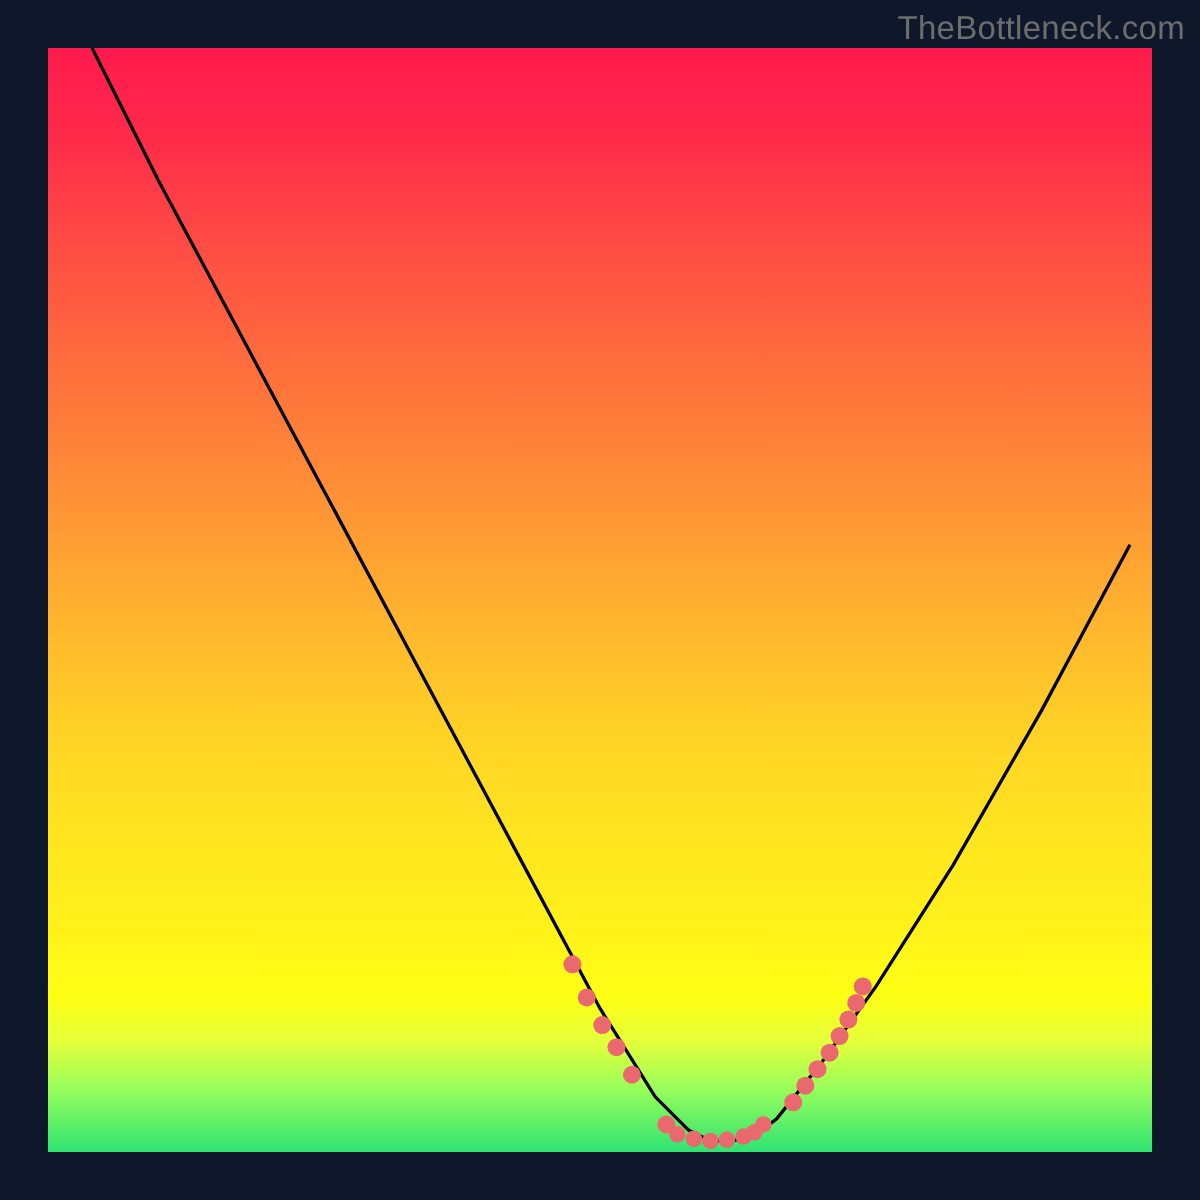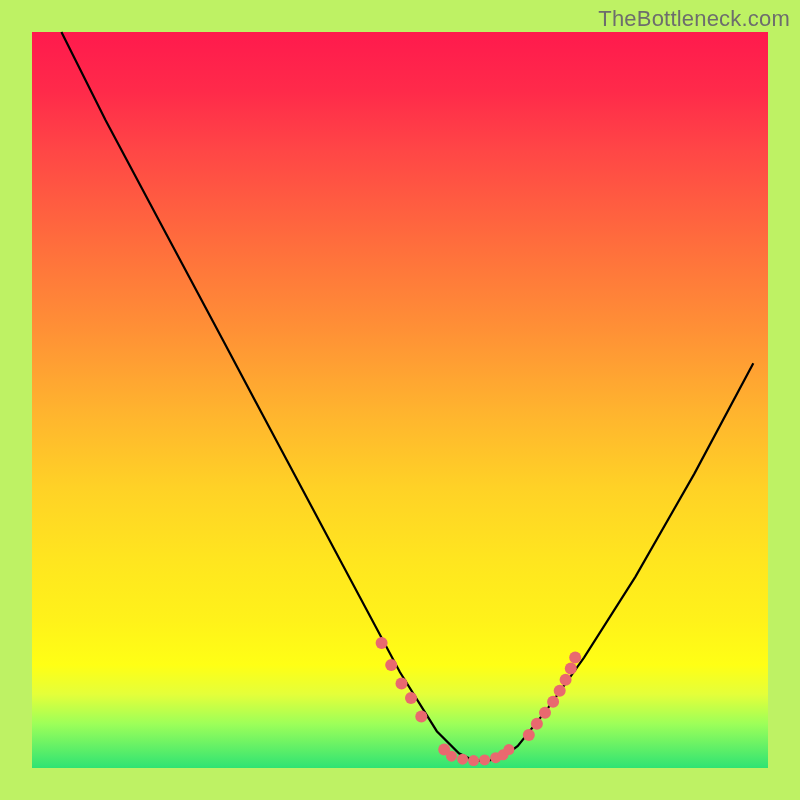--- a/index.html
+++ b/index.html
@@ -8,21 +8,21 @@
     width: 800px;
     height: 800px;
     background: #000;
     overflow: hidden;
     font-family: Arial, Helvetica, sans-serif;
   }
   .frame {
     position: relative;
     width: 800px;
     height: 800px;
-    background: #bef264;
+    background: #0f172a;
   }
   .plot-area {
     position: absolute;
     left: 32px;
     top: 32px;
     width: 736px;
     height: 736px;
     background: linear-gradient(
       to bottom,
       #ff1a4d 0%,

